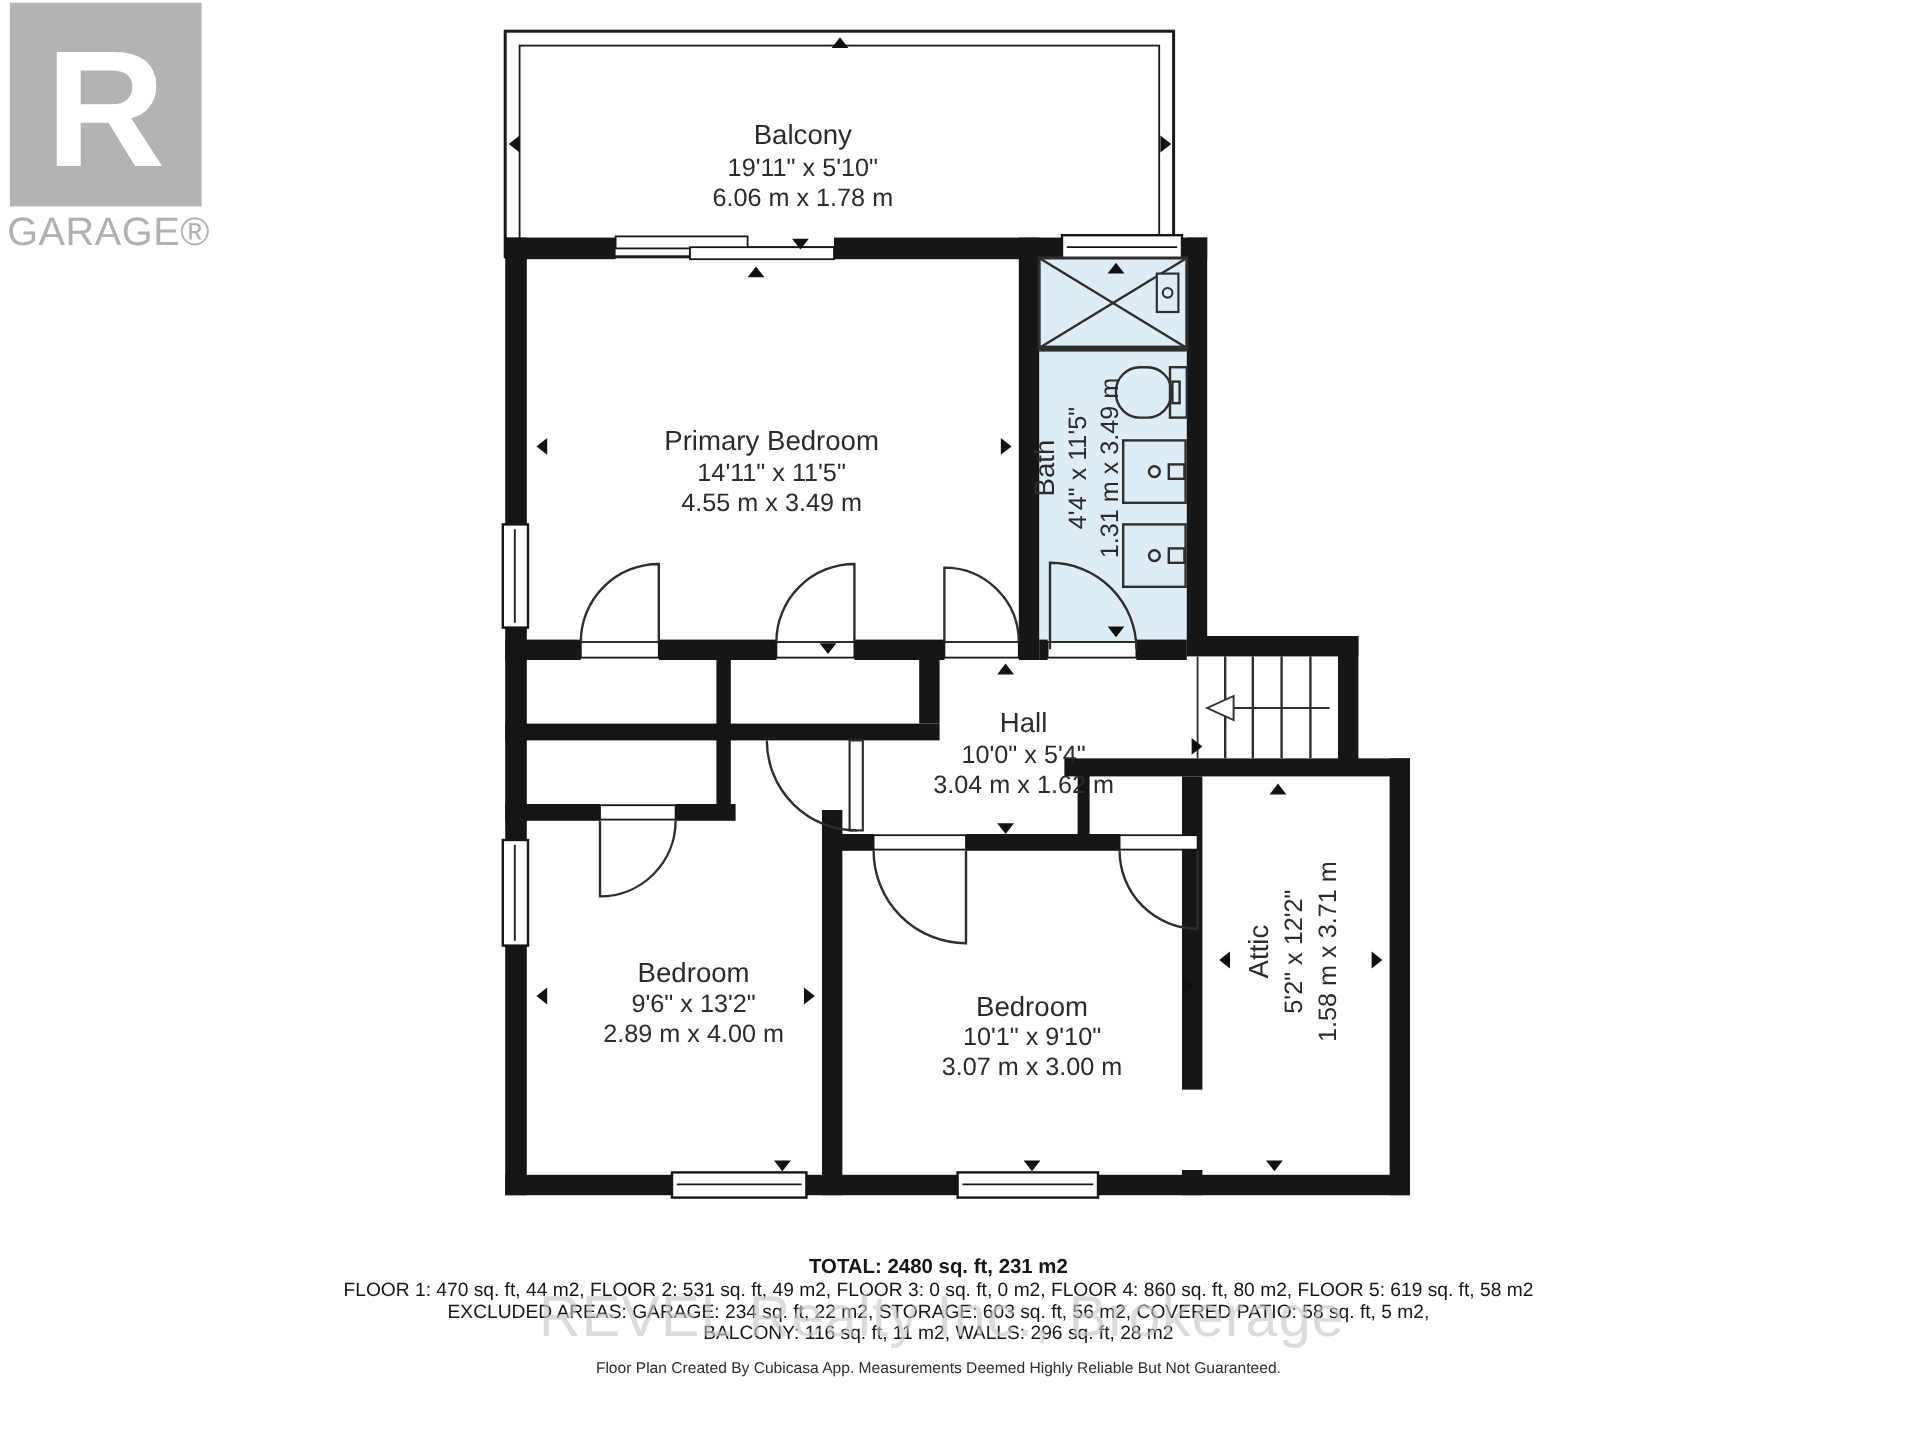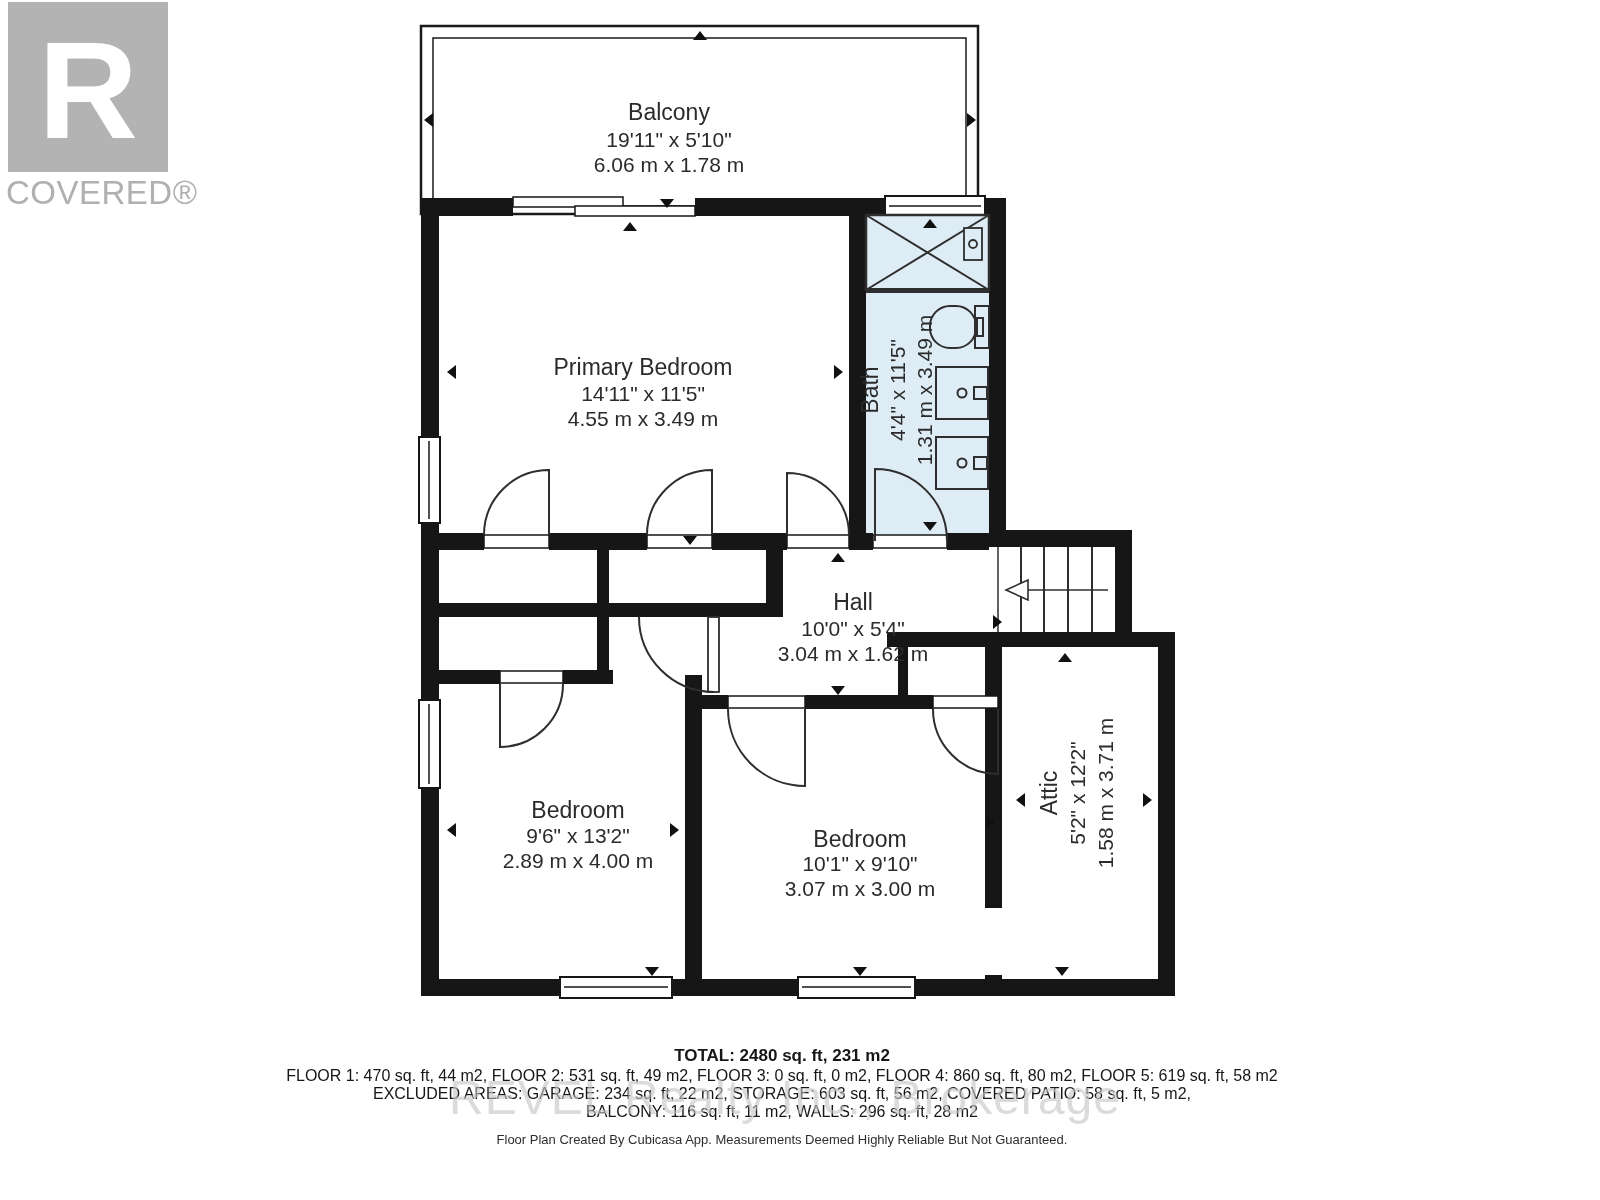--- a/index.html
+++ b/index.html
@@ -27,21 +27,21 @@
   #watermark{position:absolute;left:-15px;top:1070px;width:1600px;text-align:center;
              font-size:48px;color:#c6c6c6;opacity:0.62;letter-spacing:1px;z-index:3;}
 </style>
 </head>
 <body>
 
 <svg id="logo" width="162" height="172" viewBox="0 0 162 172">
   <rect x="0" y="0" width="160" height="170" fill="#b3b3b3"></rect>
   <text x="80" y="136" font-size="138" font-weight="bold" fill="#ffffff">R</text>
 </svg>
-<div id="brand">COVERED®</div>
+<div id="brand">GARAGE®</div>
 
 <svg id="plan-svg" width="1600" height="1200" viewBox="0 0 1600 1200">
 
   <rect x="858" y="198" width="140" height="343" fill="#ddecf5"></rect>
 
   <g>
     <rect x="421" y="26" width="557" height="188" fill="none" stroke="#1a1a1a" stroke-width="2.5"></rect>
     <rect x="433" y="38" width="533" height="168" fill="none" stroke="#1a1a1a" stroke-width="1.5"></rect>
   </g>
 

